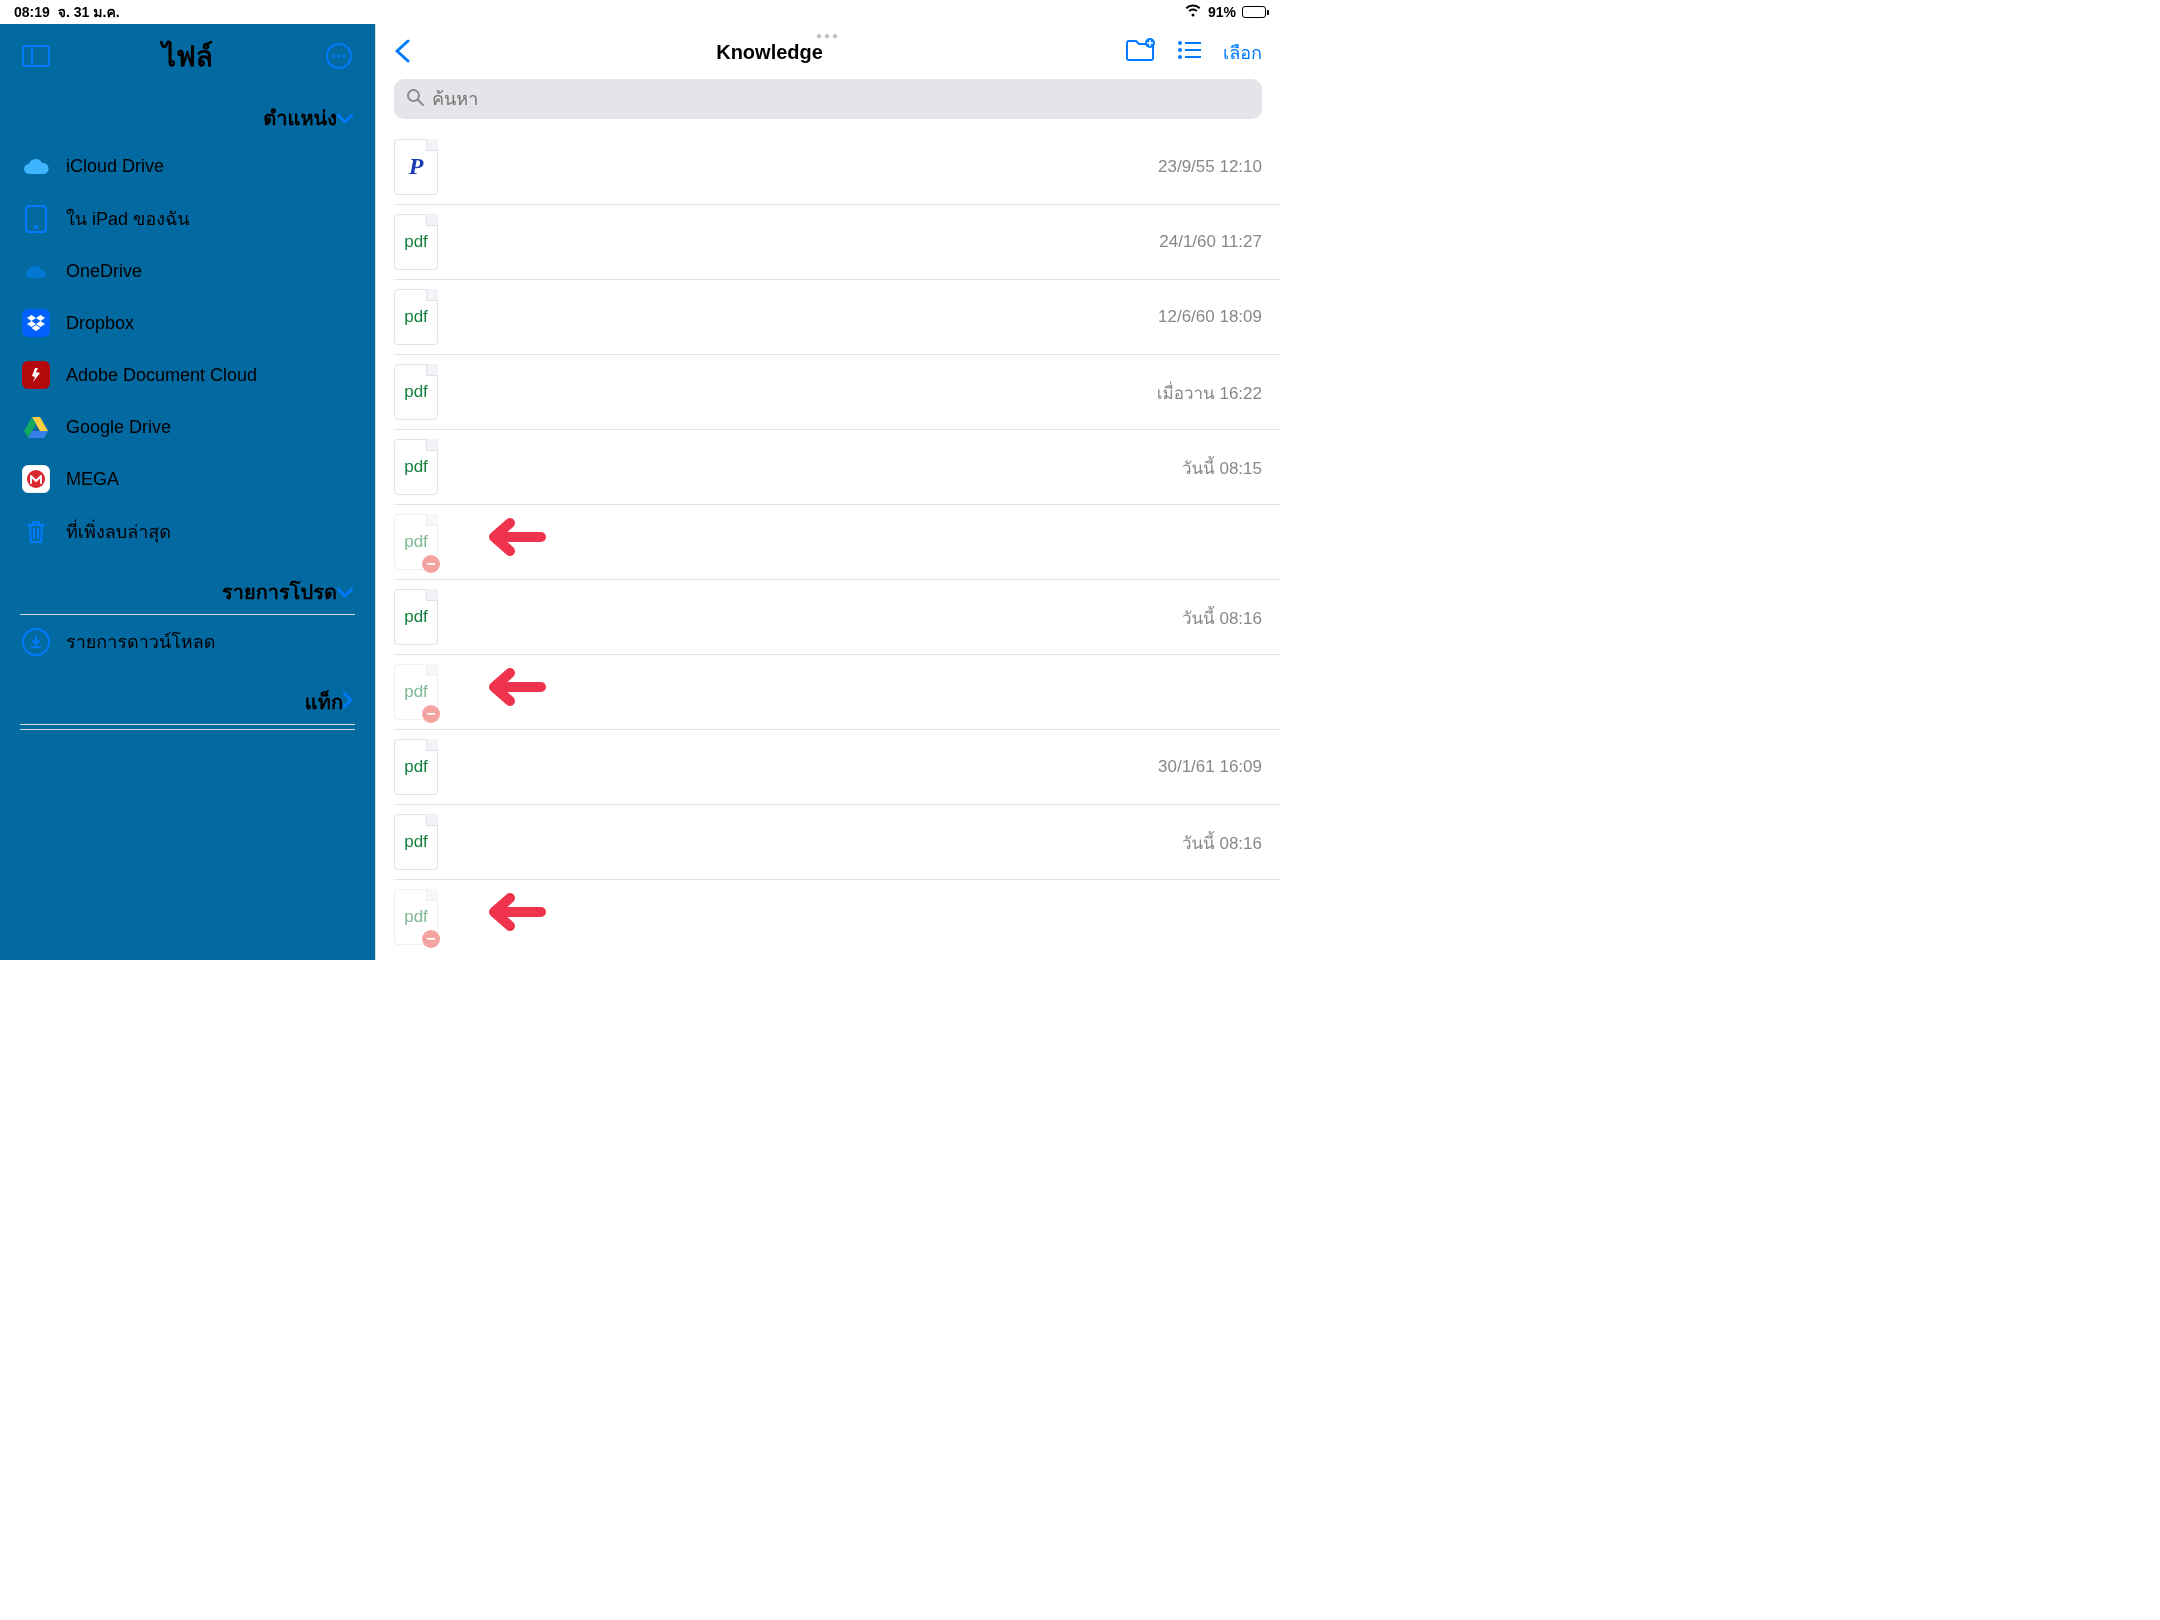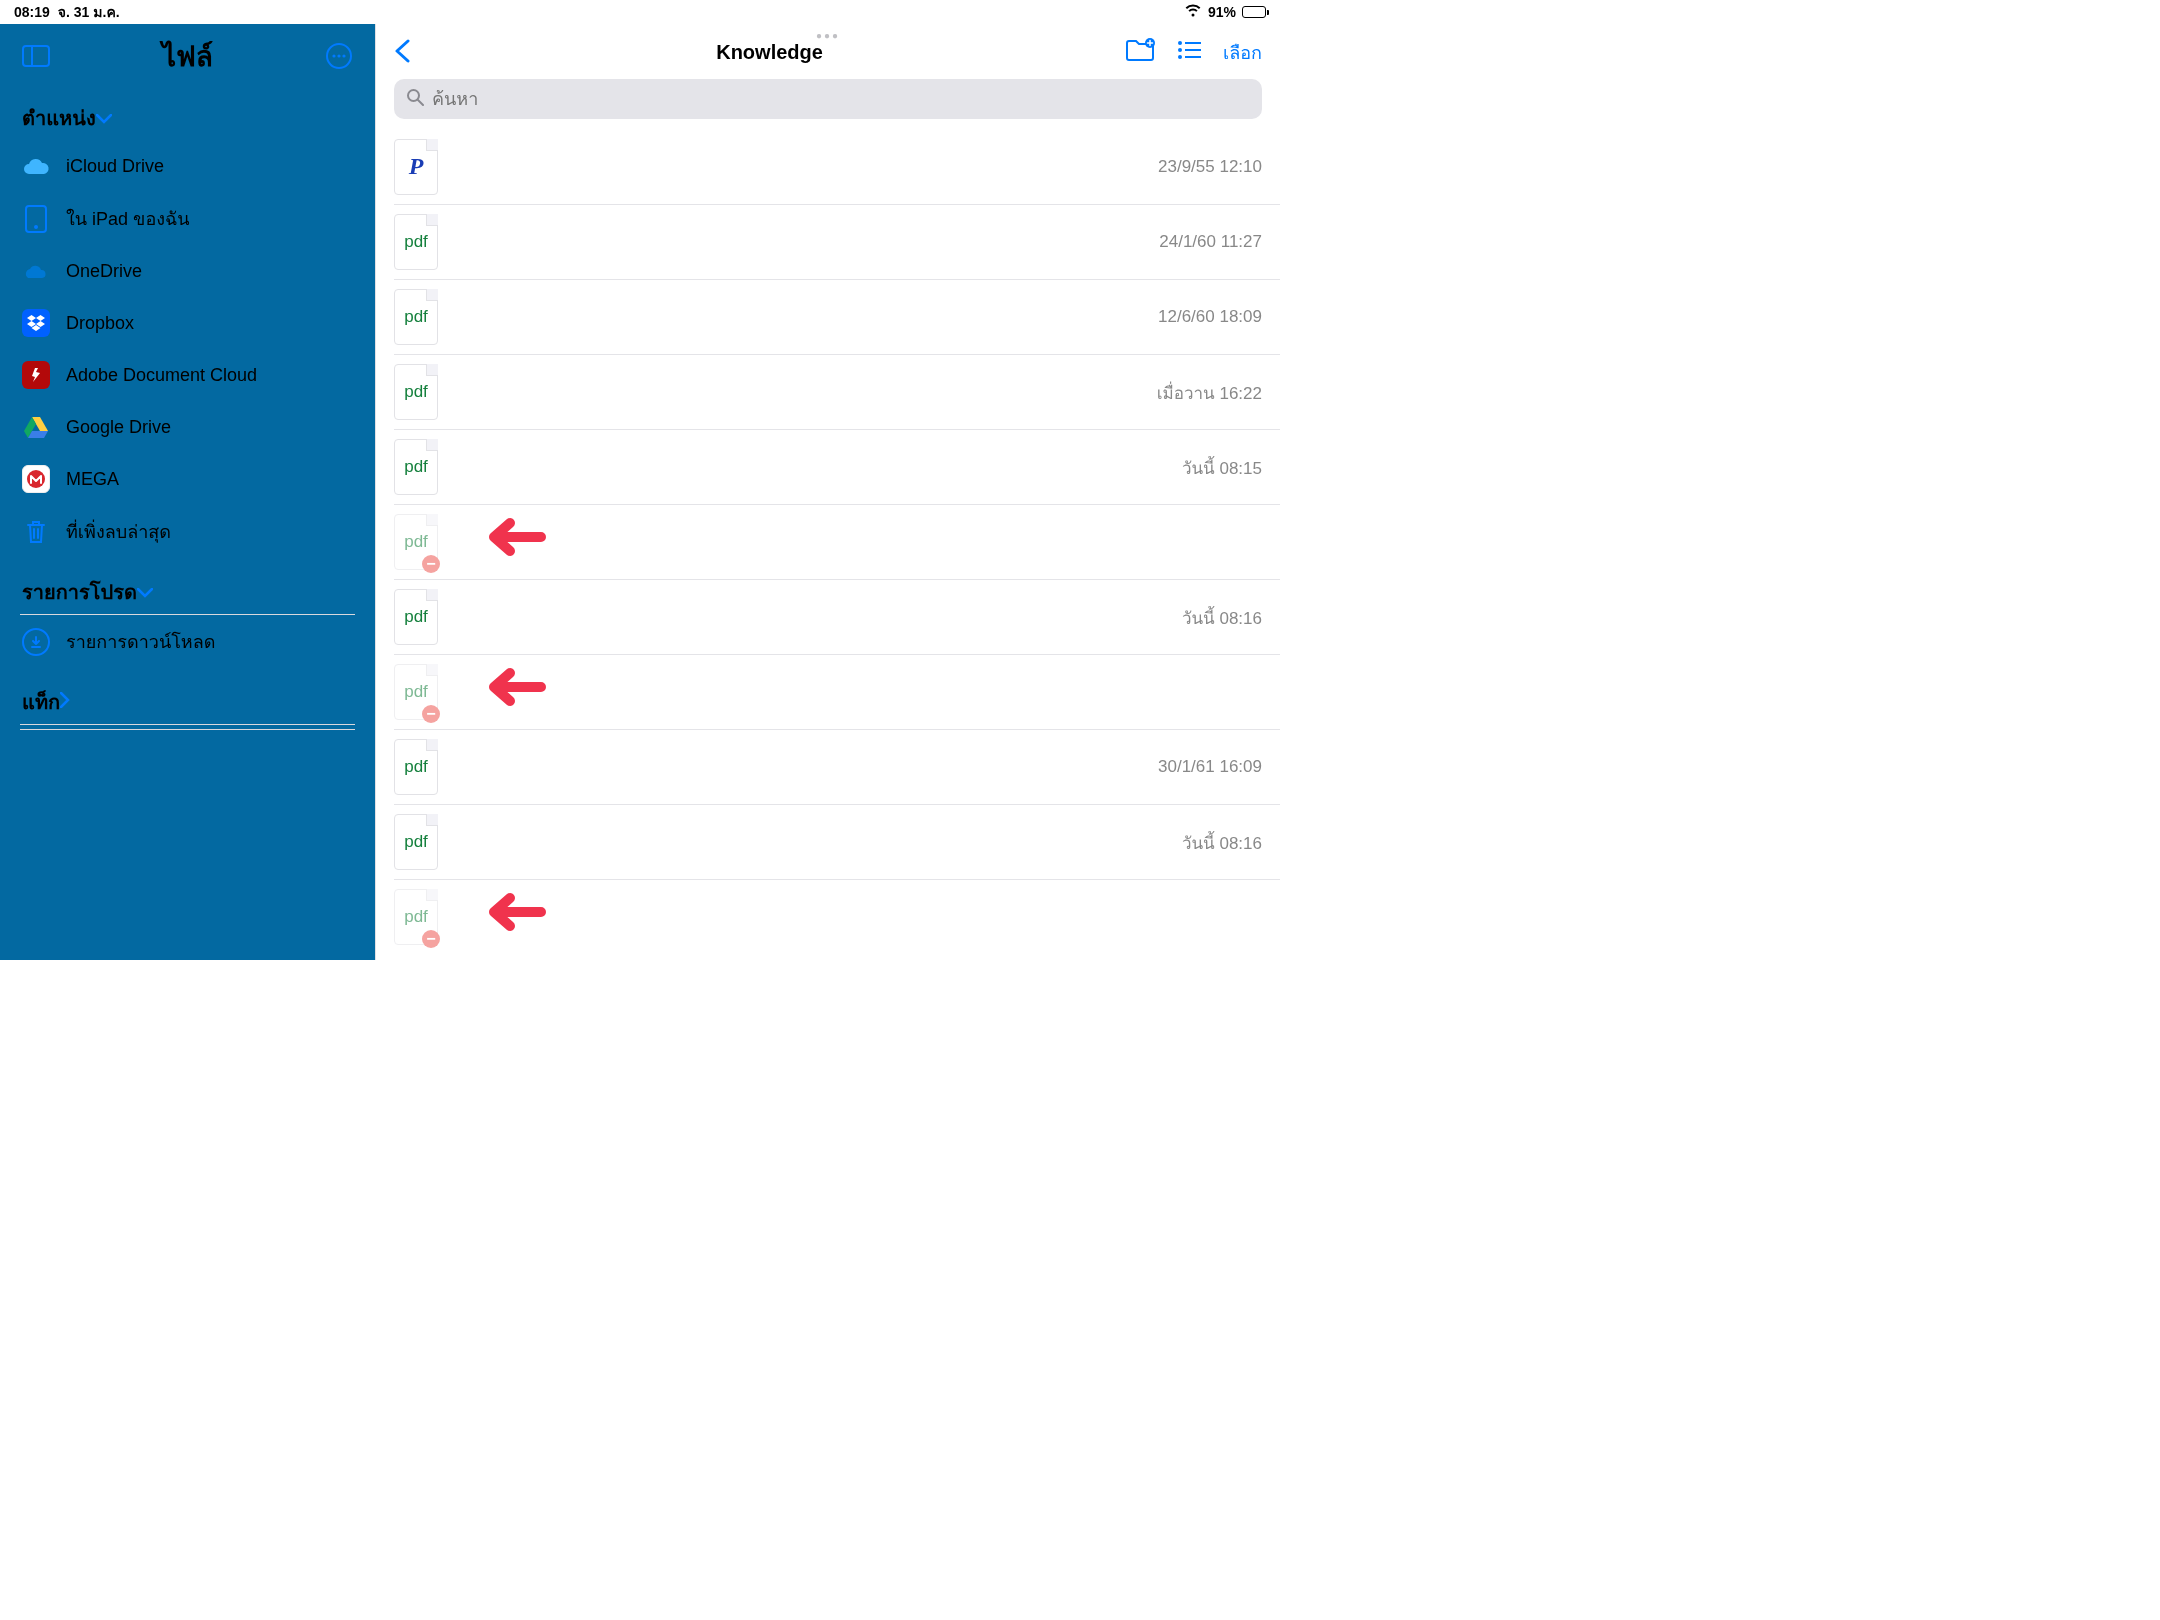--- a/index.html
+++ b/index.html
@@ -51,21 +51,21 @@
 .side-section { padding: 0 20px; }
 .side-row {
   display: flex;
   align-items: center;
   gap: 16px;
   padding: 12px 2px;
   font-size: 18px;
 }
 .side-row .icon { width: 28px; height: 28px; display: flex; align-items: center; justify-content: center; }
 .side-header {
-  display: flex; justify-content: flex-start; align-items: center;
+  display: flex; justify-content: flex-end; align-items: center;
   padding: 18px 2px 6px;
   font-size: 20px; font-weight: 700;
   border-bottom: 0.5px solid #d9d9de;
 }
 .side-header:first-of-type { border-bottom: none; }
 .hr { border-bottom: 0.5px solid #d9d9de; margin: 4px 0 2px; }
 
 .main {
   flex: 1;
   display: flex;

